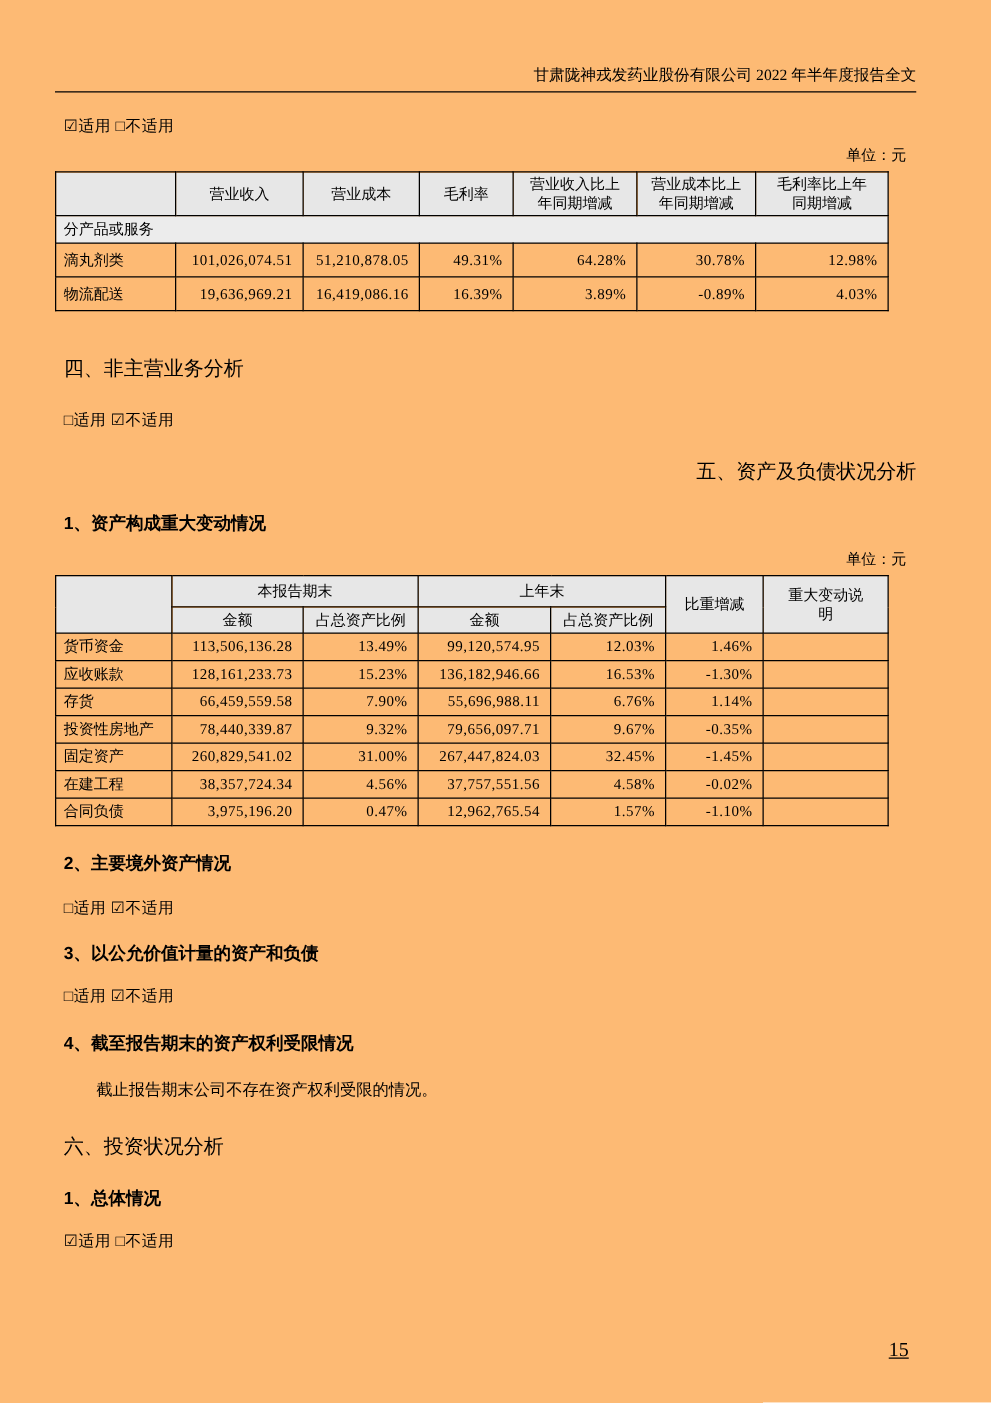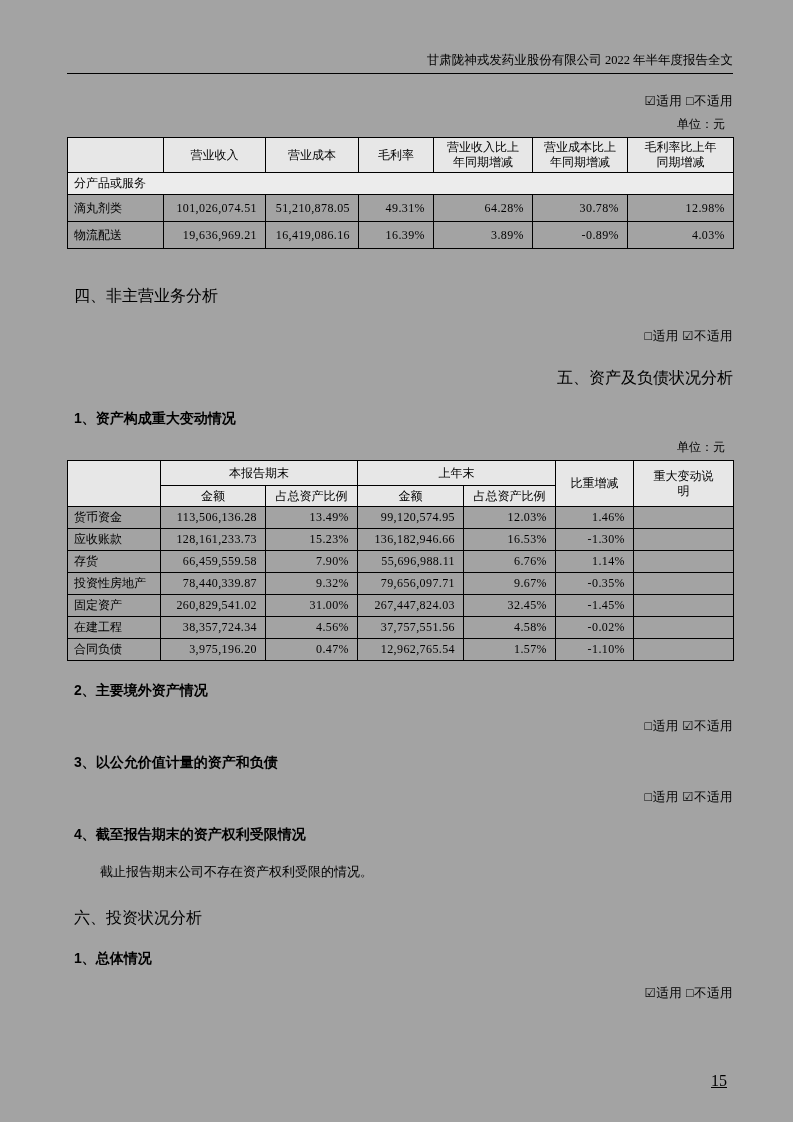--- a/index.html
+++ b/index.html
@@ -1,42 +1,41 @@
 <!DOCTYPE html>
 <html><head>
 <meta charset="utf-8">
 <style>
   * { margin: 0; padding: 0; box-sizing: border-box; }
   html, body { background: #ffffff; }
   .page {
     width: 793px;
     height: 1122px;
     margin: 0 auto;
-    background: #a3a3a3;
+    background: #fdba74;
     color: #000;
     font-family: "Liberation Serif", "DejaVu Serif", serif;
     position: relative;
-    padding: 52px 60px 0 67px;
+    padding: 52px 60px 0 44px;
   }
   
   .doc-header {
     text-align: right;
     font-size: 12.5px;
     line-height: 16px;
     padding-bottom: 5px;
     border-bottom: 1.5px solid #000;
   }
   
   .app-line {
     margin-top: 20px;
     padding-left: 7px;
     font-size: 12.5px;
     line-height: 15px;
     letter-spacing: 0.5px;
-    text-align: right;
   }
   .unit-line {
     margin-top: 8px;
     text-align: right;
     font-size: 12px;
     line-height: 15px;
     padding-right: 8px;
   }
   
   h2.sec {

